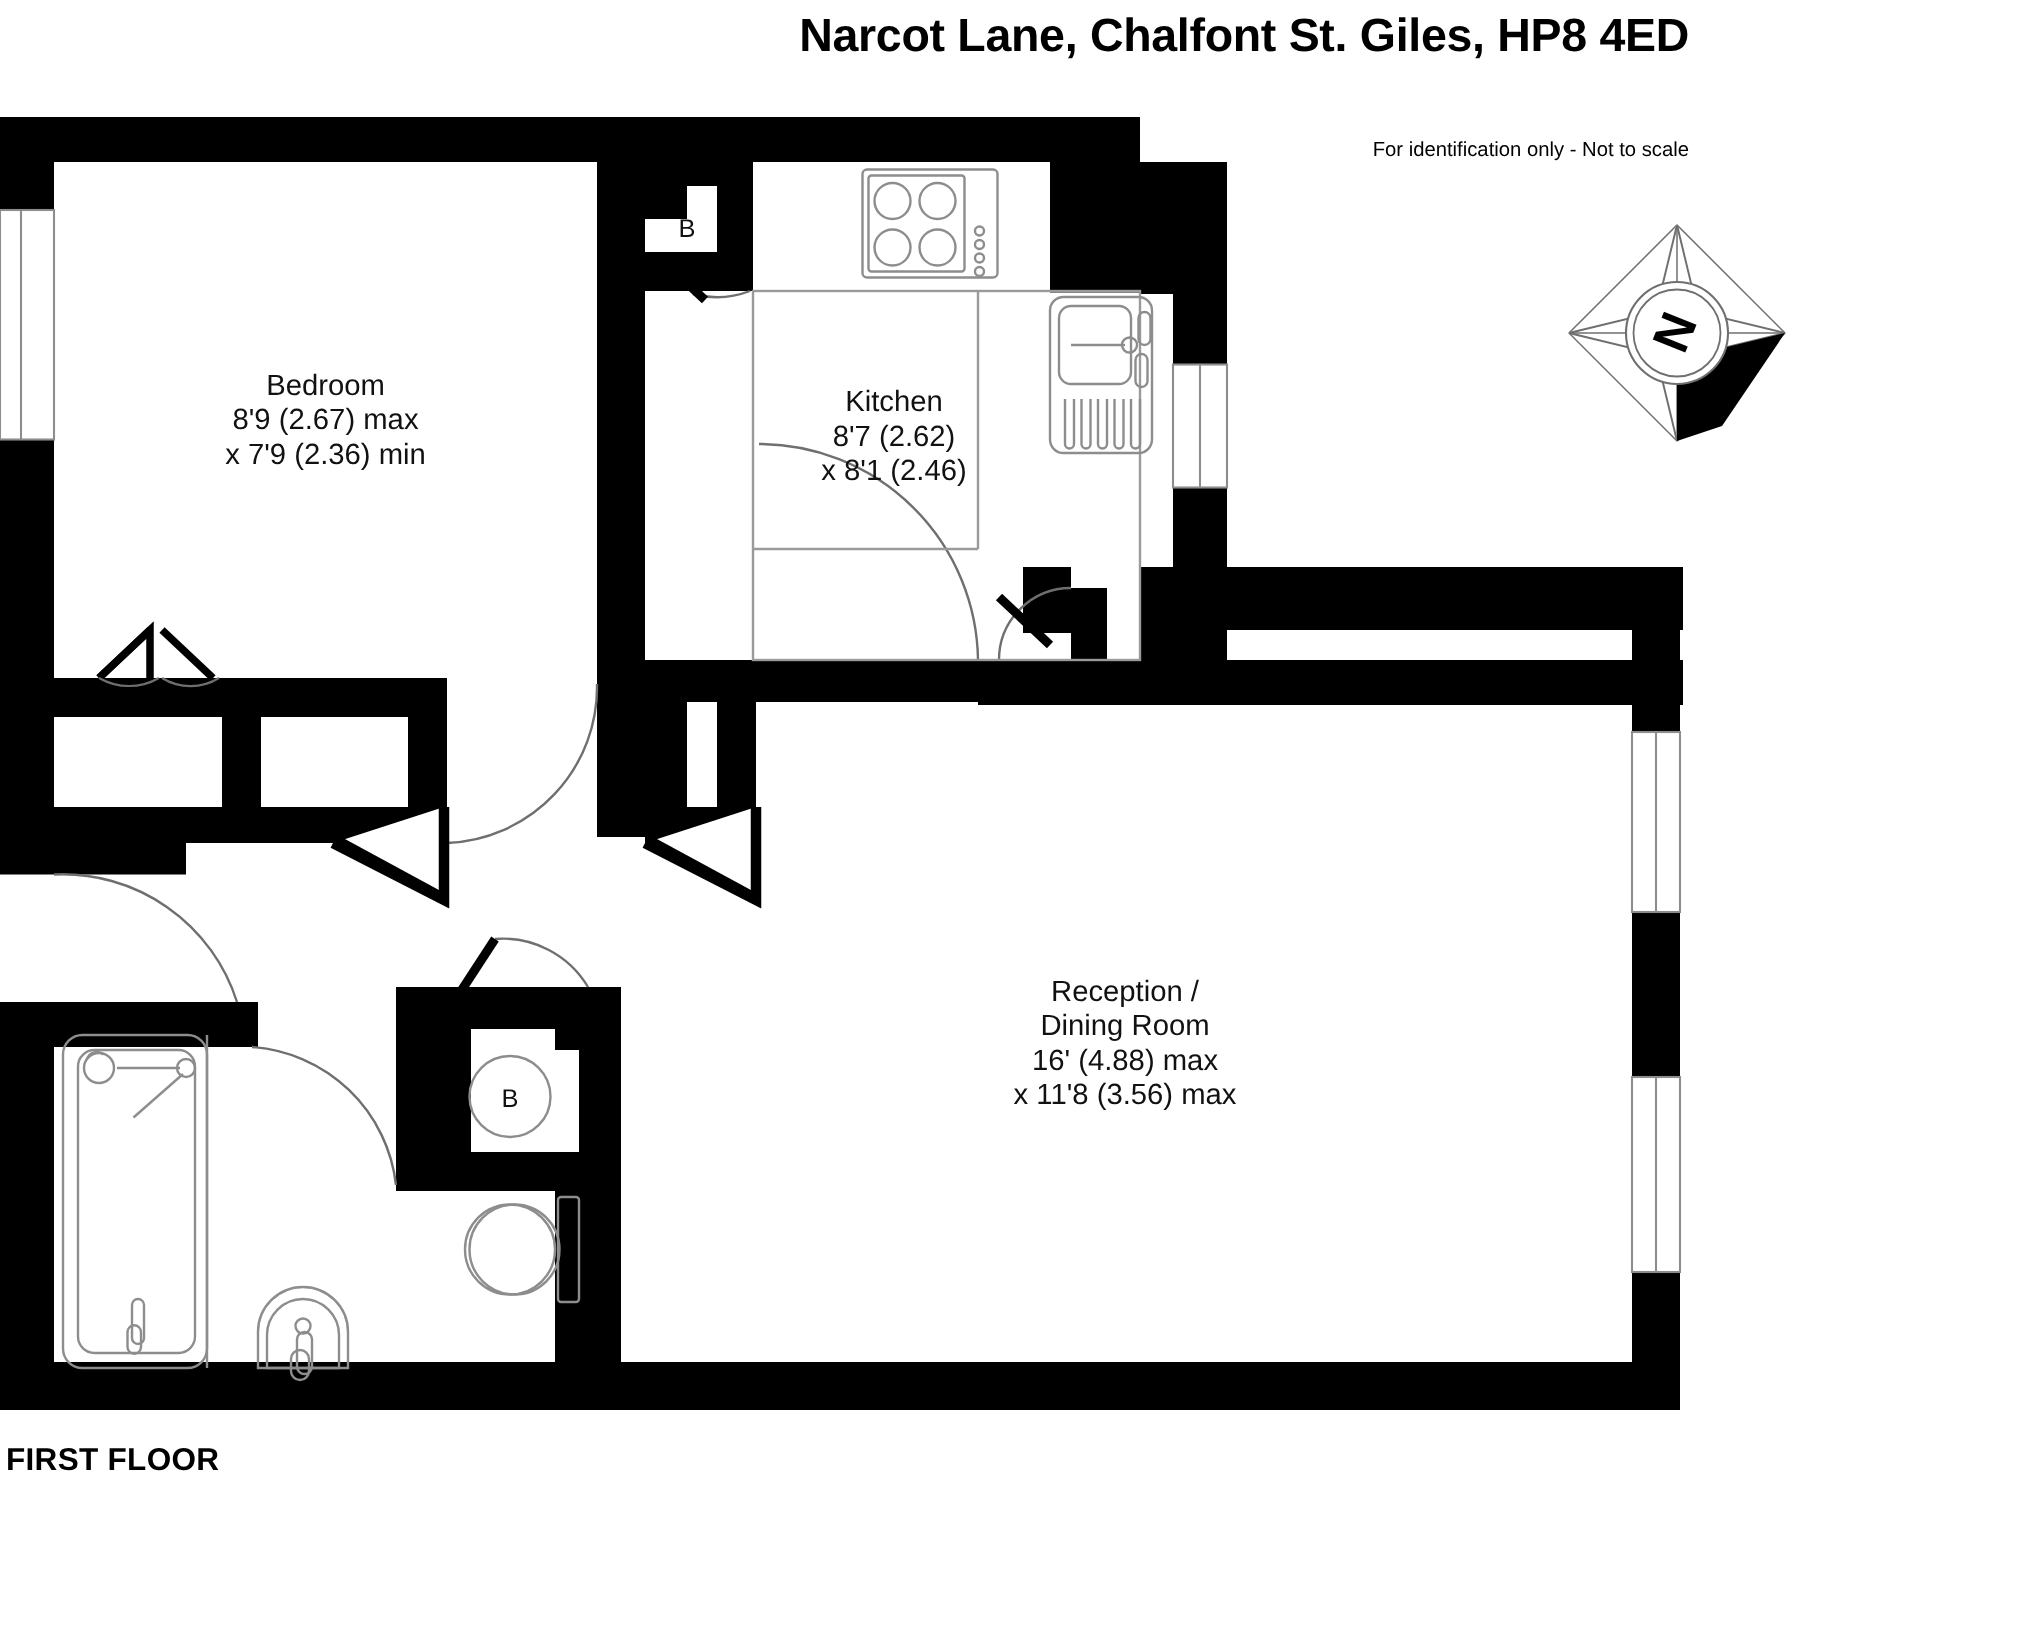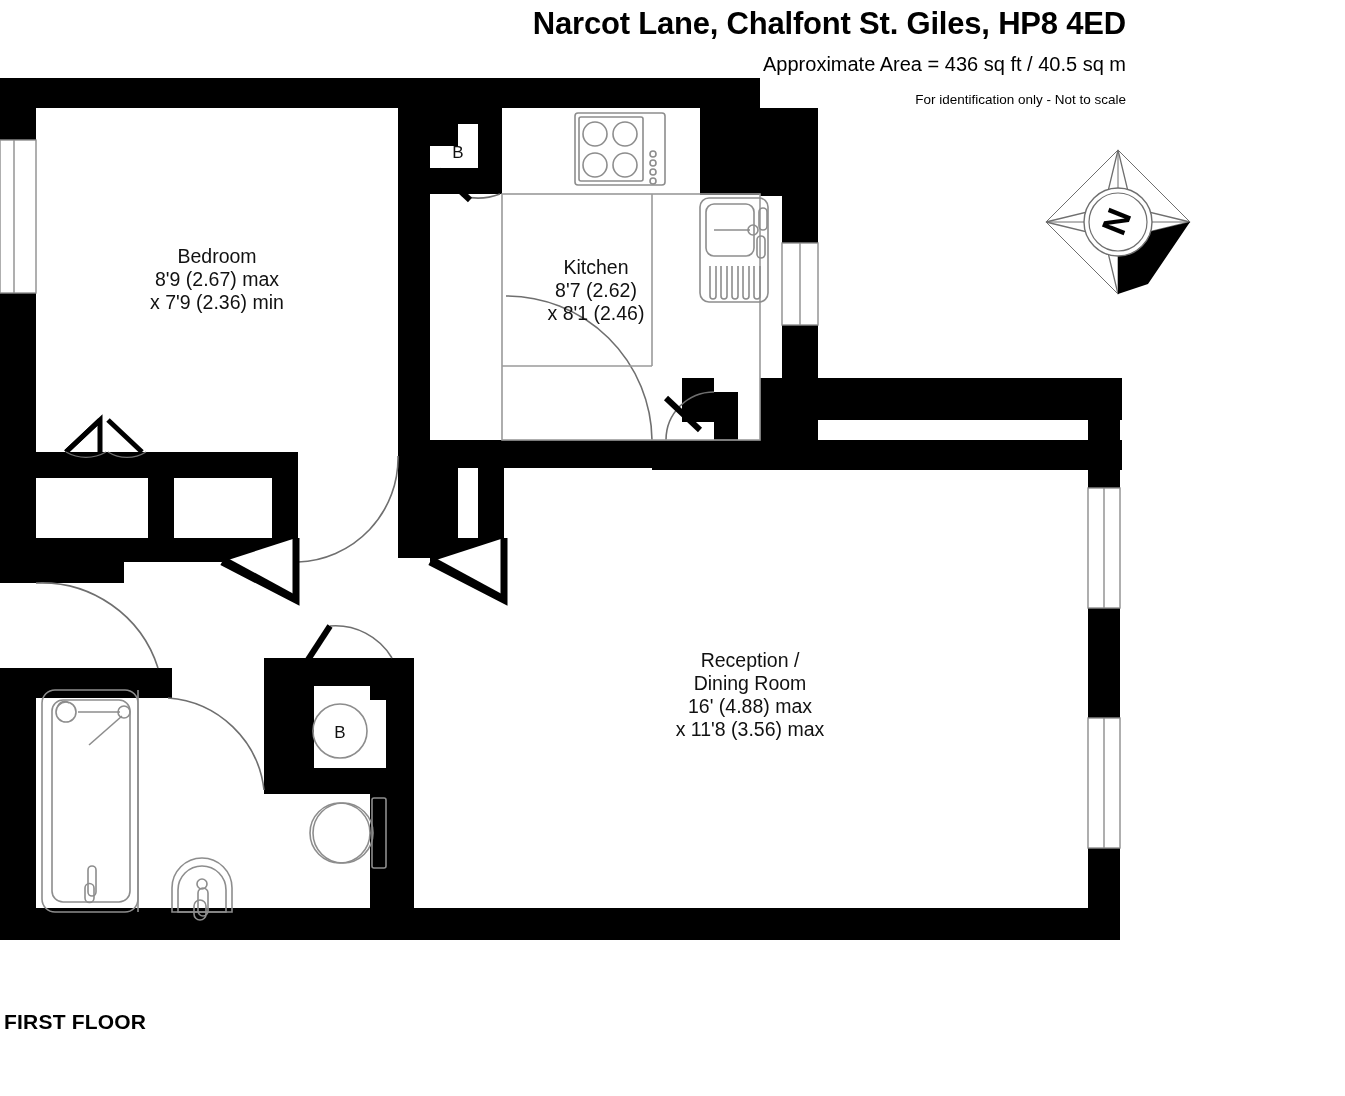--- a/index.html
+++ b/index.html
@@ -57,42 +57,40 @@
   #plan-svg { display: block; }
 
   
   #floor-label {
     position: absolute;
     left: 4px;
     top: 962px;
     font-size: 21px;
     font-weight: bold;
     letter-spacing: 0.2px;
-    margin-top: 48px;
   }
 
   
   #footer {
     position: absolute;
     left: 0;
     top: 1012px;
     width: 1345px;
     height: 84px;
   }
 
   
   .rlabel { font-family: "Liberation Sans", sans-serif; font-size: 19.5px; fill: #111; }
   .blabel { font-family: "Liberation Sans", sans-serif; font-size: 17px; fill: #111; }
 </style>
 </head>
 <body>
 
 <div id="header">
   <div id="title">Narcot Lane, Chalfont St. Giles, HP8 4ED</div>
-  <div id="area-text">Approximate Area = 436 sq ft / 40.5 sq m</div>
   <div id="notscale-text">For identification only - Not to scale</div>
 </div>
 
 <div id="plan-wrap">
 <svg id="plan-svg" width="1345" height="1000" viewBox="0 0 1345 1000" xmlns="http://www.w3.org/2000/svg">
 
   <g fill="#000000">
 
     <rect x="0" y="78" width="760" height="30"></rect>
 

